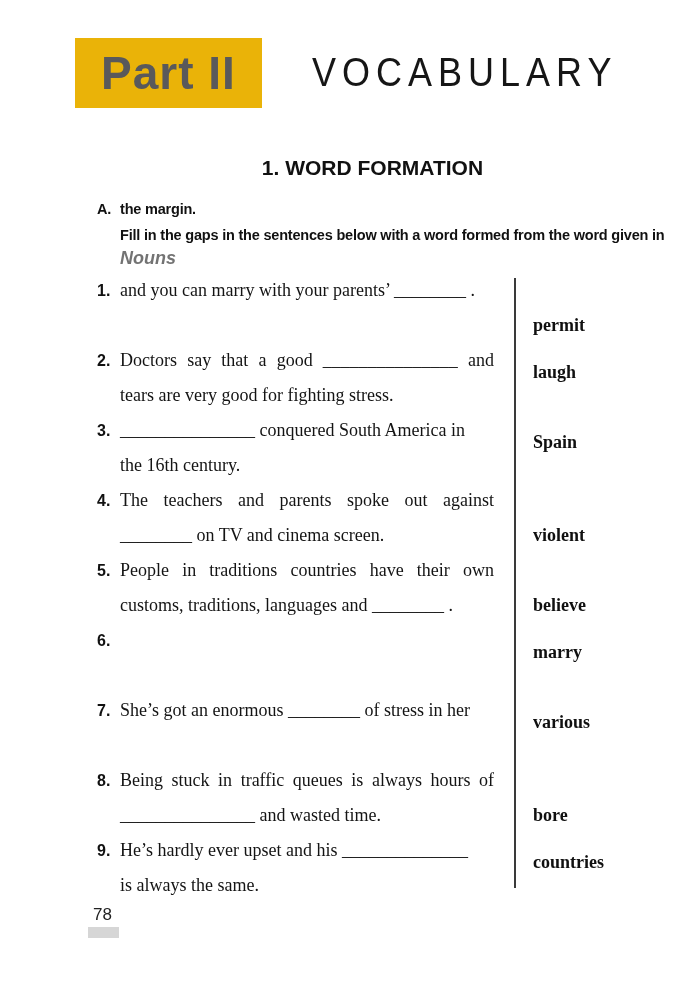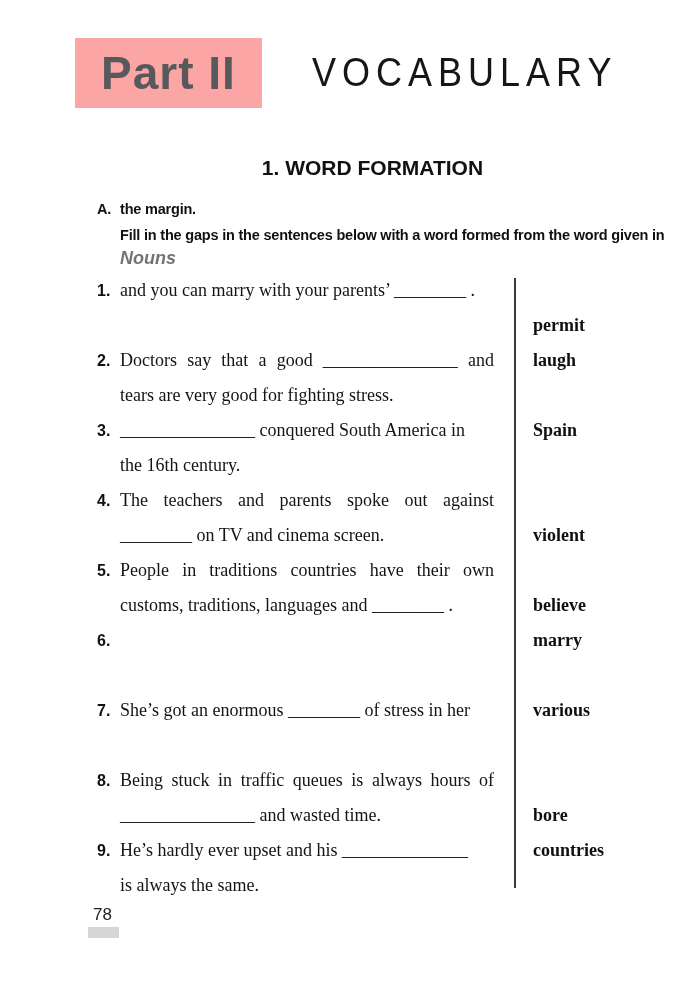--- a/index.html
+++ b/index.html
@@ -10,21 +10,21 @@
     height: 1000px;
     background: #ffffff;
     font-family: "Liberation Serif", serif;
     color: #1a1a1a;
     overflow: hidden;
   }
 
   
   .header { position: absolute; top: 38px; left: 75px; right: 60px; height: 70px; display: flex; align-items: center; }
   .part-badge {
-    background: #fca5a5;
+    background: #eab308;
     color: #59595b;
     font-family: "Liberation Sans", sans-serif;
     font-weight: bold;
     font-size: 46px;
     width: 187px;
     height: 70px;
     display: flex;
     align-items: center;
     justify-content: center;
     letter-spacing: 1px;
@@ -115,21 +115,21 @@
     color: #141414;
   }
   .item .line.stretch {
     white-space: normal;
     text-align: justify;
     text-align-last: justify;
   }
   .margin-word {
     position: absolute;
     left: 436px;
-    top: 0;
+    top: 12px;
     line-height: 35px;
     font-weight: bold;
     font-size: 18px;
     white-space: nowrap;
     color: #101010;
   }
   .margin-word.w2 { top: 35px; }
 
   
   .footer { position: absolute; top: 905px; left: 88px; }

